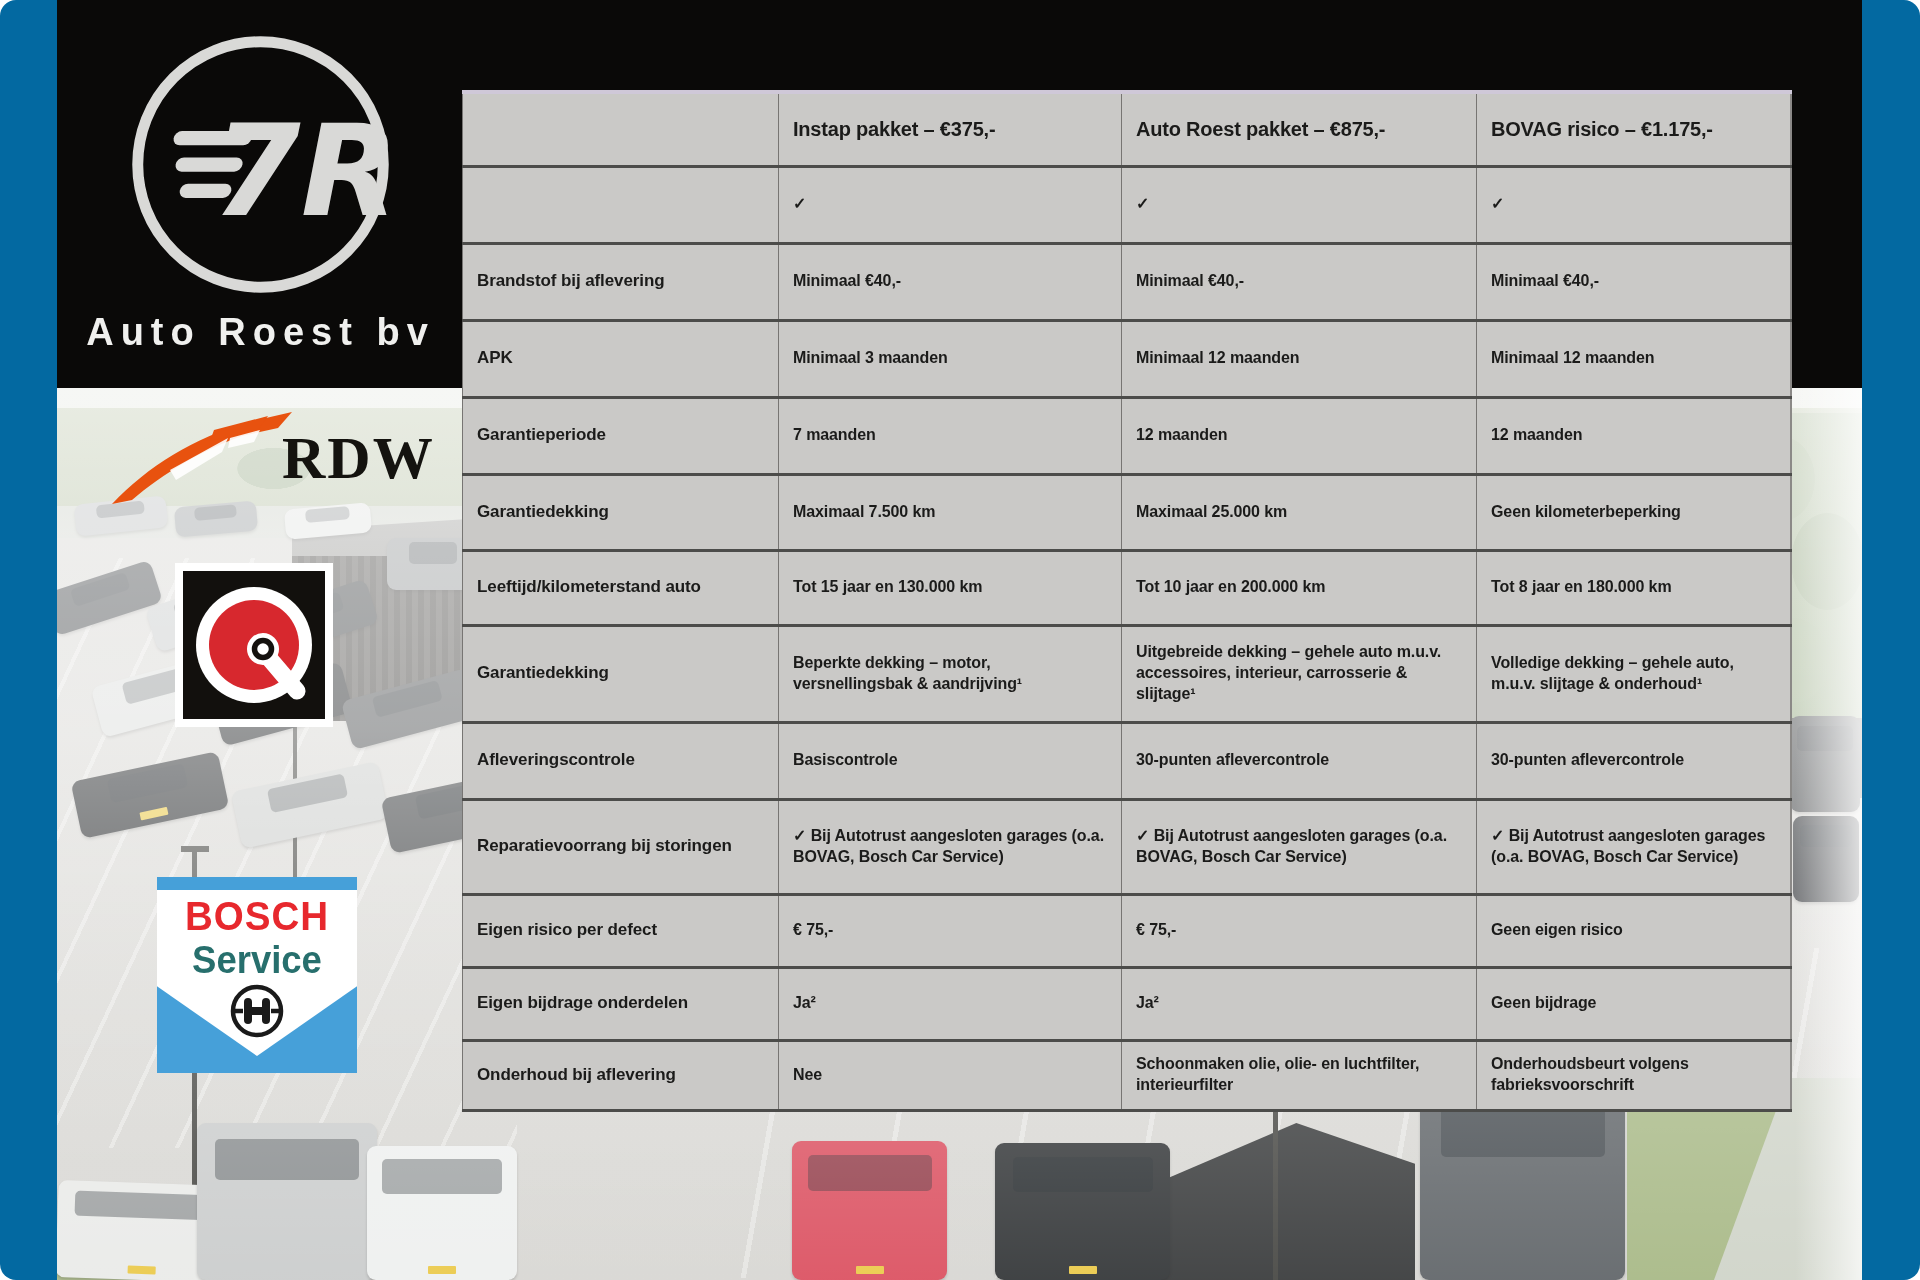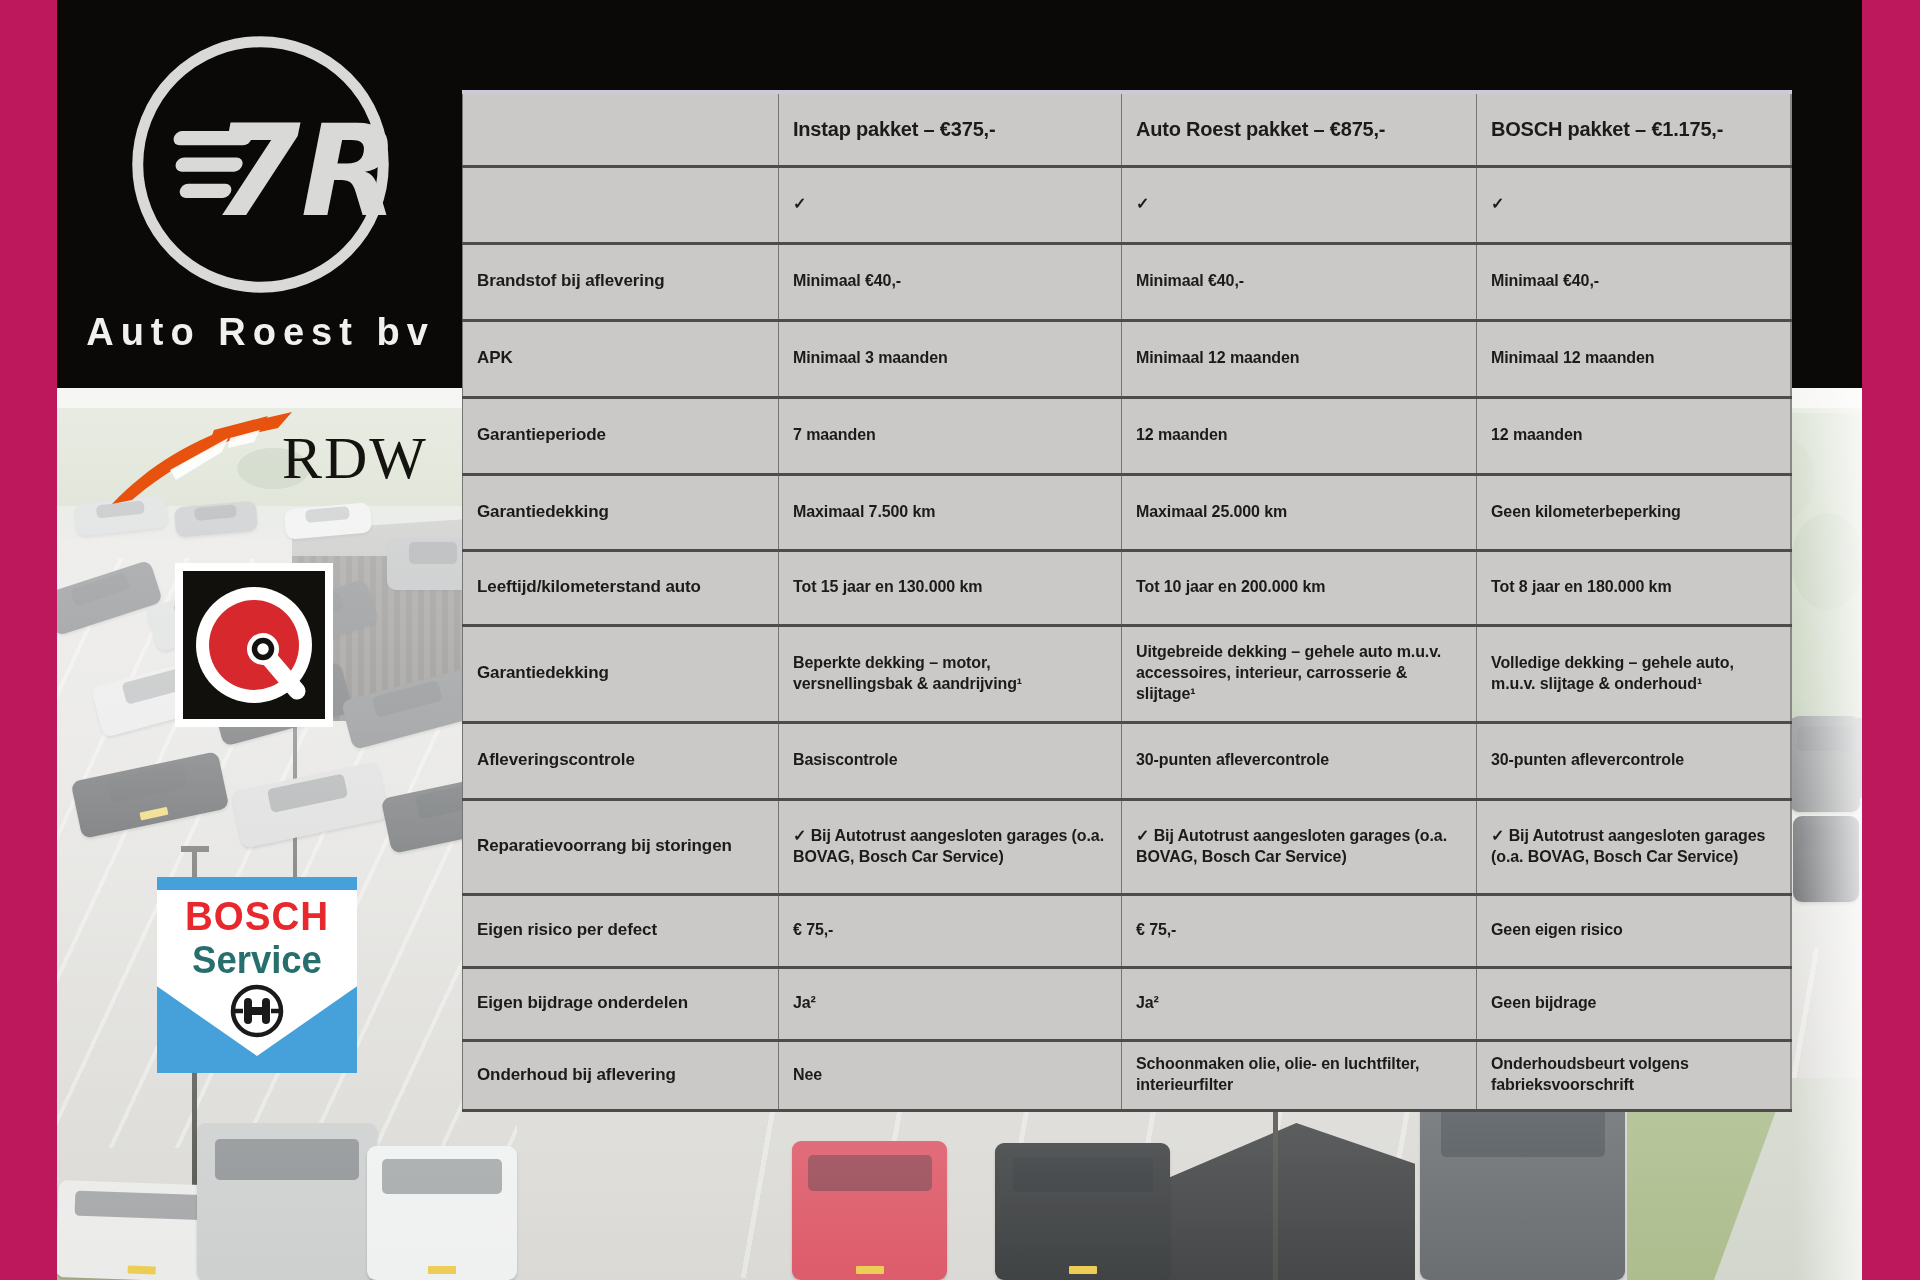--- a/index.html
+++ b/index.html
@@ -1,17 +1,17 @@
 <!DOCTYPE html>
 <html><head>
 <meta charset="utf-8">
 <style>
   html,body{margin:0;padding:0;background:#ffffff;}
-  .stage{position:relative;width:1920px;height:1280px;background:#be185d;overflow:hidden;
-         font-family:"Liberation Sans",sans-serif;}
+  .stage{position:relative;width:1920px;height:1280px;background:#0369a1;overflow:hidden;
+         font-family:"Liberation Sans",sans-serif;border-radius:16px;}
   
   .black-panel{position:absolute;left:57px;top:0;width:1805px;height:388px;background:#0a0908;}
   
   .photo{position:absolute;left:57px;top:388px;width:1805px;height:892px;overflow:hidden;background:#d7d6d2;}
   .ph{position:absolute;}
   .ph-sky{left:0;top:0;width:100%;height:34px;background:#e3e6df;}
   .ph-field{left:0;top:20px;width:100%;height:110px;
     background:
       radial-gradient(60px 34px at 12% 55%, #8da27c 0 60%, transparent 61%),
       radial-gradient(80px 40px at 33% 50%, #97ab85 0 60%, transparent 61%),
@@ -50,21 +50,21 @@
   .car{position:absolute;border-radius:9px;box-shadow:0 2px 3px rgba(0,0,0,.18);}
   .car .glass{position:absolute;background:rgba(22,28,34,.38);border-radius:5px;}
   .car .plate{position:absolute;left:50%;transform:translateX(-50%);bottom:6px;width:28px;height:8px;
     background:#e9c63e;border-radius:1px;}
   
   .ar-logo{position:absolute;left:118px;top:22px;width:285px;height:350px;color:#d9d9d7;}
   .ar-name{position:absolute;left:50%;transform:translateX(-50%);bottom:18px;white-space:nowrap;
     font-size:38px;font-weight:bold;letter-spacing:7px;color:#f0f0ee;margin-top:26px;}
   
   .rdw{position:absolute;left:110px;top:408px;width:310px;height:110px;}
-  .rdw-word{position:absolute;left:172px;top:16px;font-family:"Liberation Serif",serif;font-weight:normal;
+  .rdw-word{position:absolute;left:172px;top:16px;font-family:"Liberation Serif",serif;font-weight:bold;
     font-size:60px;color:#14130f;letter-spacing:2px;}
   
   .bovag{position:absolute;left:175px;top:563px;width:142px;background:#ffffff;padding:8px;}
   .bovag-top{width:142px;height:148px;background:#12100d;}
   .bovag-bottom{width:142px;height:78px;background:#f5c50b;display:flex;align-items:center;justify-content:center;}
   .bovag-word{font-size:42px;font-weight:800;color:#13110e;transform:scaleX(.82);letter-spacing:0px;}
   
   .bosch{position:absolute;left:157px;top:877px;width:200px;height:196px;background:#46a0d9;}
   .bosch-shield{position:absolute;left:0;top:13px;width:200px;height:166px;background:#ffffff;
     clip-path:polygon(0 0,100% 0,100% 58%,50% 100%,0 58%);}
@@ -242,21 +242,21 @@
         <col style="width:316px">
         <col style="width:343px">
         <col style="width:355px">
         <col style="width:314px">
       </colgroup>
     <thead>
       <tr style="height:74px">
         <th></th>
         <th>Instap pakket – €375,-</th>
         <th>Auto Roest pakket – €875,-</th>
-        <th>BOSCH pakket – €1.175,-</th>
+        <th>BOVAG risico – €1.175,-</th>
       </tr>
     </thead>
     <tbody>
       <tr style="height:77px">
         <td class="rowlabel"></td>
         <td>✓</td>
         <td>✓</td>
         <td>✓</td>
       </tr>
       <tr style="height:77px">

